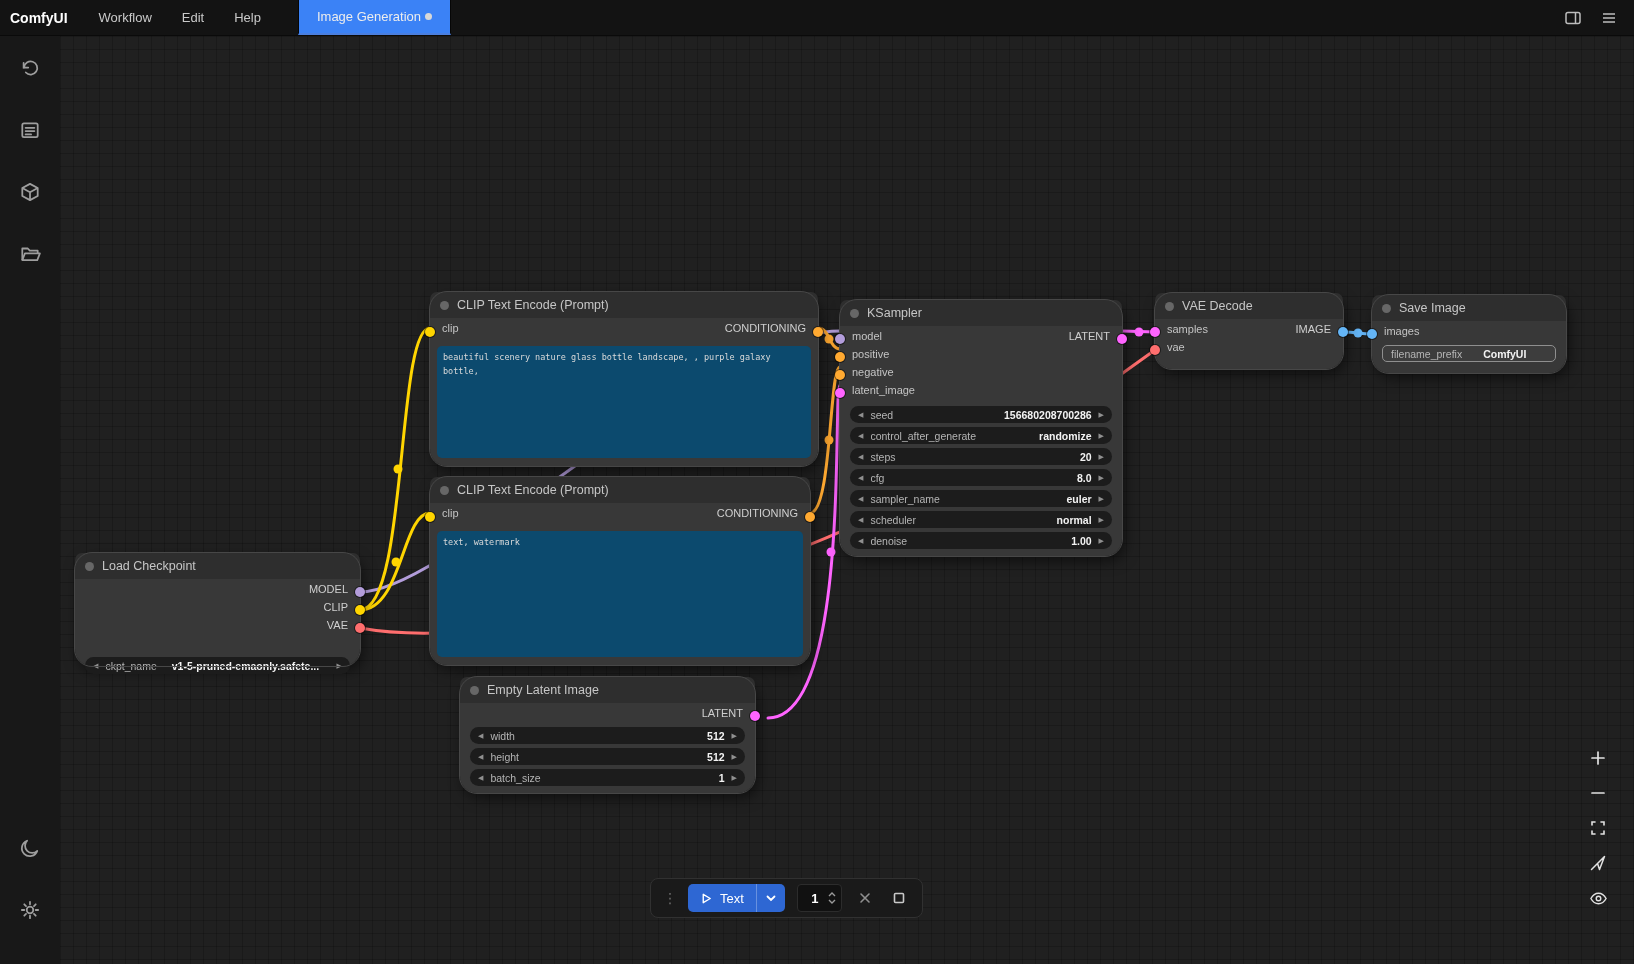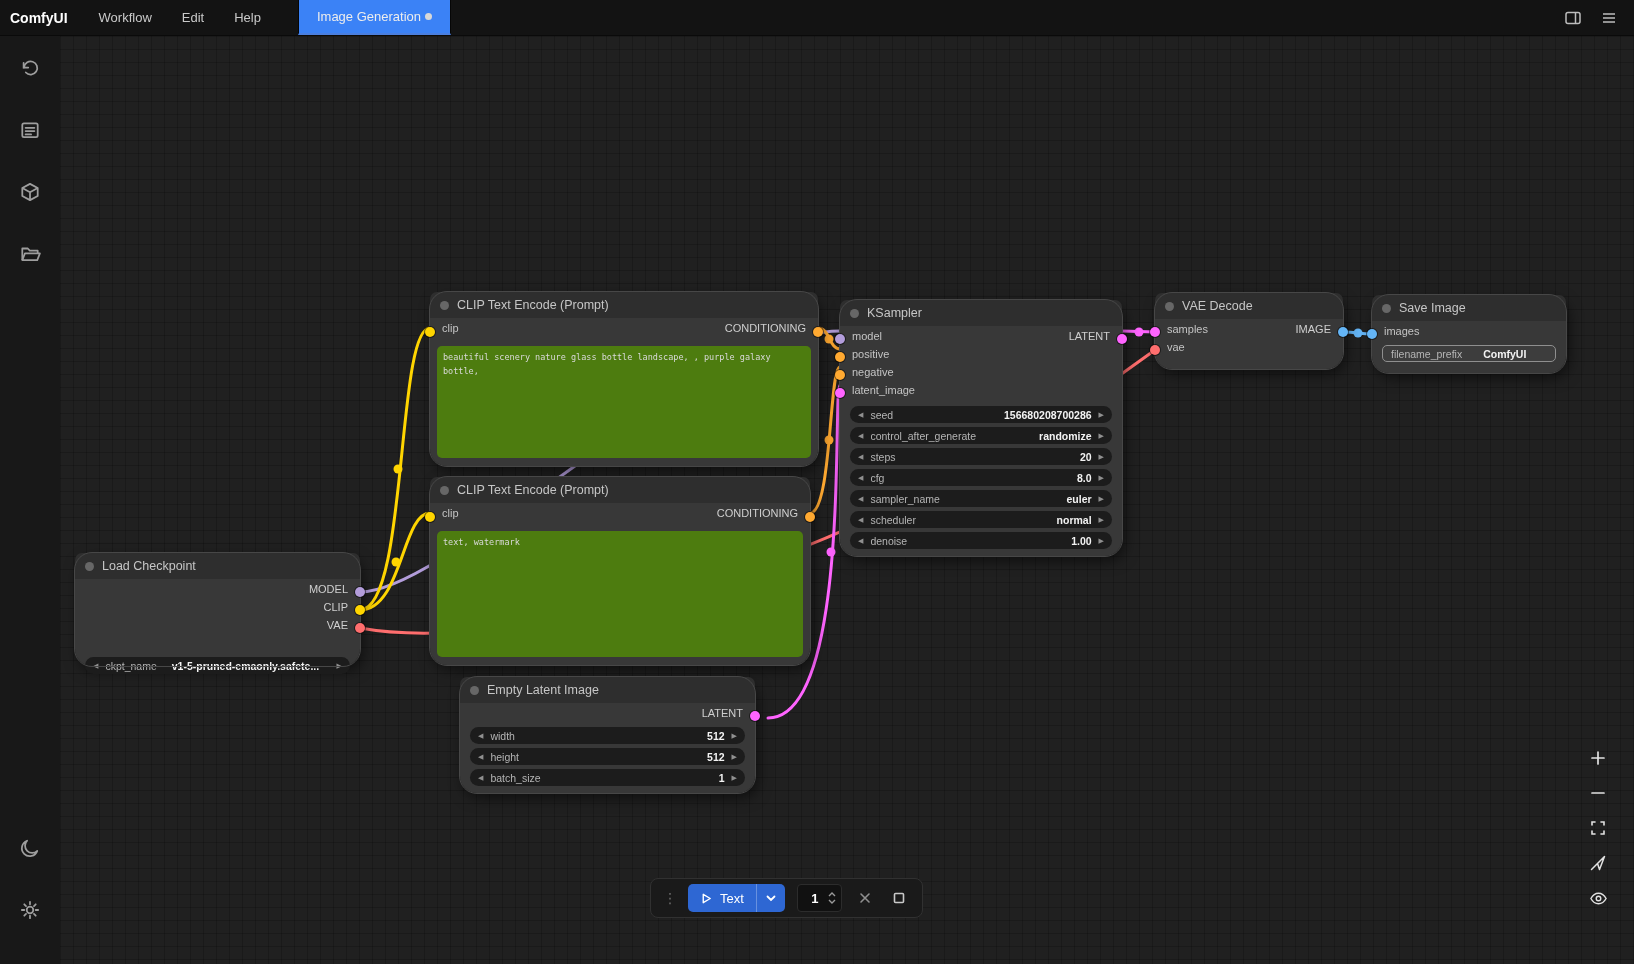--- a/index.html
+++ b/index.html
@@ -46,21 +46,21 @@
     box-shadow:0 0 0 1px rgba(0,0,0,.5)}
   .pdot.in{left:-5px}.pdot.outd{right:-5px}
   .c-model{background:#b39ddb}.c-clip{background:#ffd500}.c-vae{background:#ff6e6e}
   .c-cond{background:#ffa931}.c-latent{background:#ff64ff}.c-image{background:#64b5f6}
   .widget{height:17px;flex:none;margin:2px 10px;background:#1c1c1c;border-radius:9px;
     display:flex;align-items:center;gap:7px;padding:0 8px;font-size:10.5px;color:#b5b5b5}
   .widget .wval{margin-left:auto;color:#f3f3f3;font-weight:bold}
   .warr{font-size:7px;color:#909090;line-height:1;flex:none}
   .widget.plain{background:#3d3d3d;border:1px solid #8f8f8f;border-radius:5px;justify-content:flex-start}
   .widget.plain .wval{margin-left:14px;margin-right:auto}
-  .prompt-box{flex:1;margin:4px 7px 2px;background:#4d7c0f;border-radius:5px;padding:5px 6px;
+  .prompt-box{flex:1;margin:4px 7px 2px;background:#0c4a6e;border-radius:5px;padding:5px 6px;
     font-family:"DejaVu Sans Mono",monospace;font-size:8.5px;line-height:1.6;color:#dadada;
     white-space:pre-wrap;overflow:hidden}
 
   
   .queue-bar{position:absolute;left:590px;top:842px;height:40px;z-index:10;background:#1a1a1a;
     border:1px solid #313131;border-radius:8px;display:flex;align-items:center;gap:12px;padding:0 12px}
   .drag-handle{color:#6e6e6e;font-size:14px;letter-spacing:-1px}
   .queue-btn{display:flex;align-items:stretch;height:28px;background:#2e67d3;border-radius:5px;overflow:hidden;cursor:pointer}
   .queue-main{display:flex;align-items:center;gap:7px;padding:0 12px;color:#fff;font-size:13px}
   .queue-drop{display:flex;align-items:center;padding:0 8px;border-left:1px solid rgba(255,255,255,.28);color:#fff}

